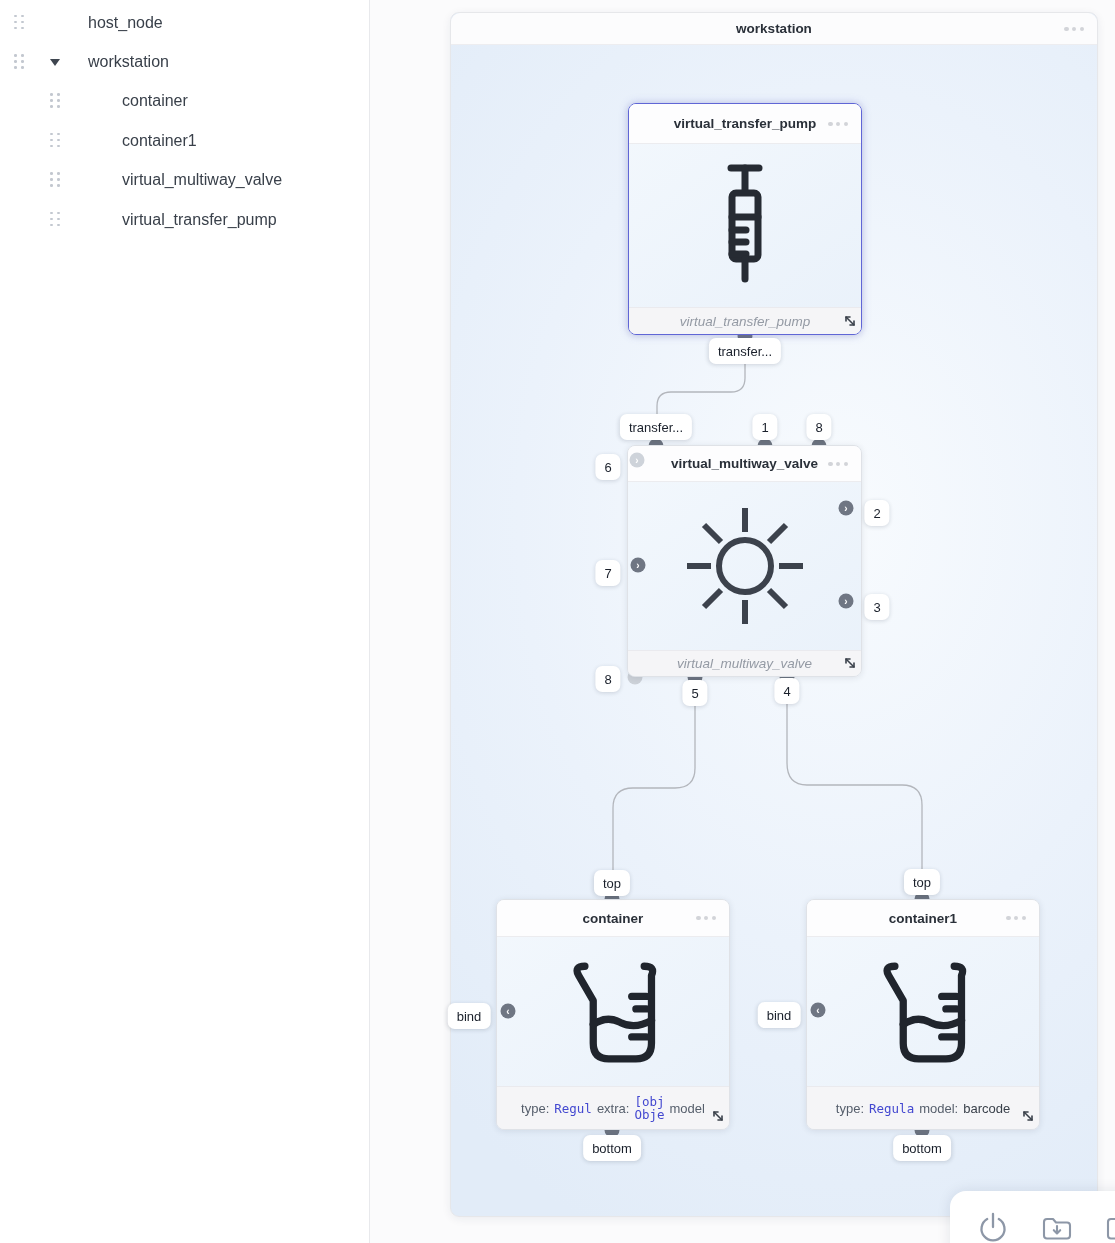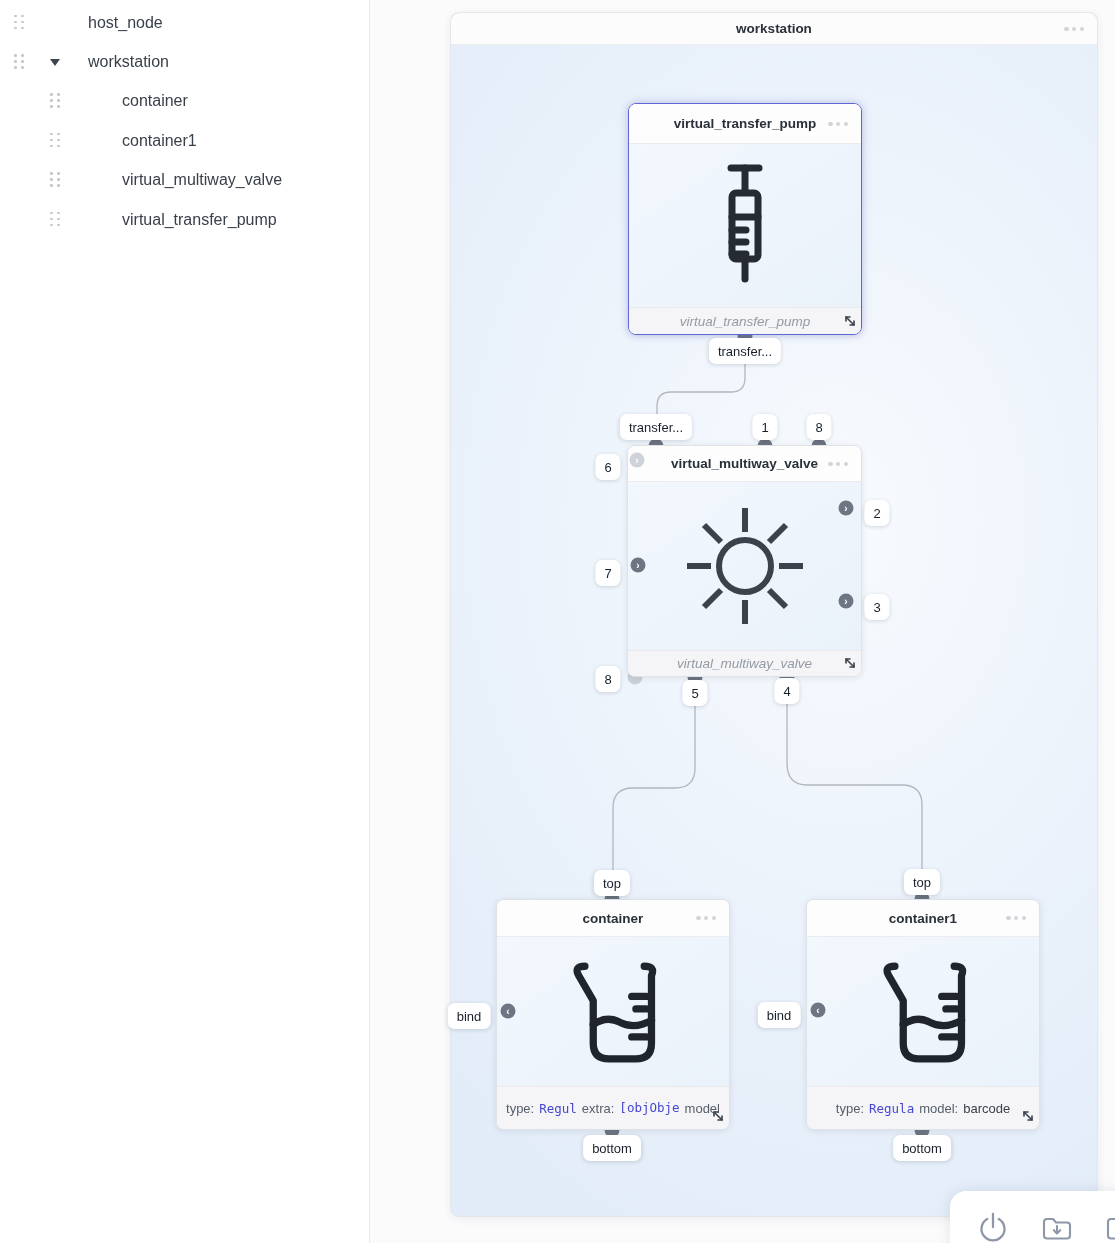--- a/index.html
+++ b/index.html
@@ -42,21 +42,21 @@
      display:flex;align-items:center;justify-content:center;}
   .node-title{font-size:13.5px;font-weight:bold;color:#2a3039;}
   .node-body{position:absolute;left:0;right:0;display:flex;align-items:center;justify-content:center;}
   .node-footer{position:absolute;left:0;bottom:0;right:0;background:#f5f5f7;border-top:1px solid #eaeaee;
      display:flex;align-items:center;justify-content:center;gap:5px;white-space:nowrap;overflow:hidden;}
   .subtitle{font-size:13.5px;font-style:italic;color:#949aa4;}
   .resize{position:absolute;right:4px;bottom:6px;z-index:3;cursor:nwse-resize;}
   .f-label{font-size:13px;color:#555e6b;}
   .f-mono{font-size:12.5px;}
   .f-plain{font-size:13px;color:#39404a;}
-  .extra-col{display:flex;flex-direction:row;line-height:1.05;font-size:12.5px;}
+  .extra-col{display:flex;flex-direction:column;line-height:1.05;font-size:12.5px;}
   
   .h-semi{position:absolute;width:15px;height:15px;border-radius:50%;background:#6f7683;z-index:1;
      transform:translate(-50%,-50%);}
   .h-semi.light{background:#ccd1d8;}
   .h-full{position:absolute;width:15px;height:15px;border-radius:50%;background:#6f7683;z-index:3;
      transform:translate(-50%,-50%);display:flex;align-items:center;justify-content:center;cursor:crosshair;}
   .h-full.light{background:#ced3da;}
   .h-full::after{color:#fff;font-size:10px;line-height:1;font-weight:bold;}
   .h-full.chev-r::after{content:"›";}
   .h-full.chev-l::after{content:"‹";}

